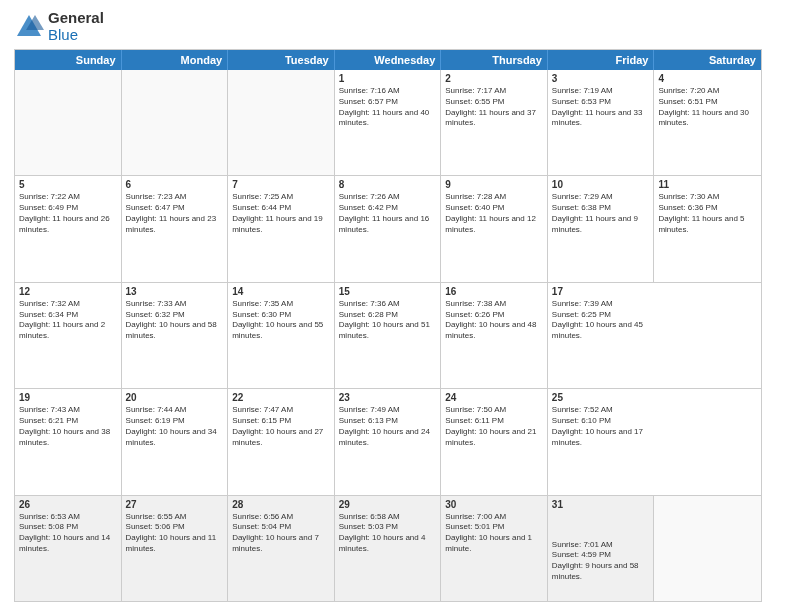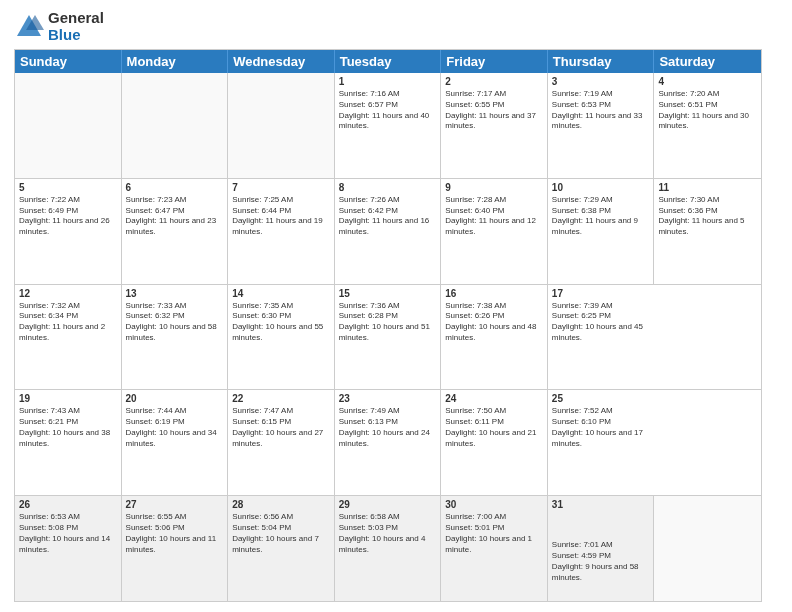--- a/index.html
+++ b/index.html
@@ -33,21 +33,21 @@
       flex-direction: column;
       line-height: 1.1;
     }
     .logo-general {
       font-size: 15px;
       font-weight: bold;
       color: #333;
     }
     .logo-blue {
       font-size: 15px;
-      font-weight: bold;
+      font-weight: normal;
       color: #1a6fb5;
     }
     .logo-icon {
       width: 30px;
       height: 30px;
     }
     .title-block {
       text-align: right;
     }
     .month-title {
@@ -66,24 +66,24 @@
       flex-direction: column;
       border: 1px solid #ccc;
     }
     .cal-header-row {
       display: grid;
       grid-template-columns: repeat(7, 1fr);
       background: #2a7bbf;
     }
     .cal-header-cell {
       color: #fff;
-      font-size: 13px;
+      font-size: 11px;
       font-weight: bold;
       padding: 4px 5px;
-      text-align: left;
+      text-align: right;
       border-right: 1px solid #4a96d9;
     }
     .cal-header-cell:last-child { border-right: none; }
     .cal-body {
       flex: 1;
       display: flex;
       flex-direction: column;
     }
     .cal-row {
       display: grid;
@@ -131,24 +131,24 @@
         <span class="logo-general">General</span>
         <span class="logo-blue">Blue</span>
       </div>
     </div>
   </div>
 
   <div class="calendar">
     <div class="cal-header-row">
     <div class="cal-header-cell">Sunday</div>
         <div class="cal-header-cell">Monday</div>
+        <div class="cal-header-cell">Tuesday</div>
         <div class="cal-header-cell">Wednesday</div>
-        <div class="cal-header-cell">Tuesday</div>
+        <div class="cal-header-cell">Thursday</div>
         <div class="cal-header-cell">Friday</div>
-        <div class="cal-header-cell">Thursday</div>
         <div class="cal-header-cell">Saturday</div>
       </div>
     <div class="cal-body">
     <div class="cal-row">
           <div class="cal-cell empty"></div>
           <div class="cal-cell empty"></div>
           <div class="cal-cell empty"></div>
           <div class="cal-cell">
             <span class="day-num">1</span>
             <div class="cell-text" style="white-space: pre-line;">Sunrise: 7:16 AM

